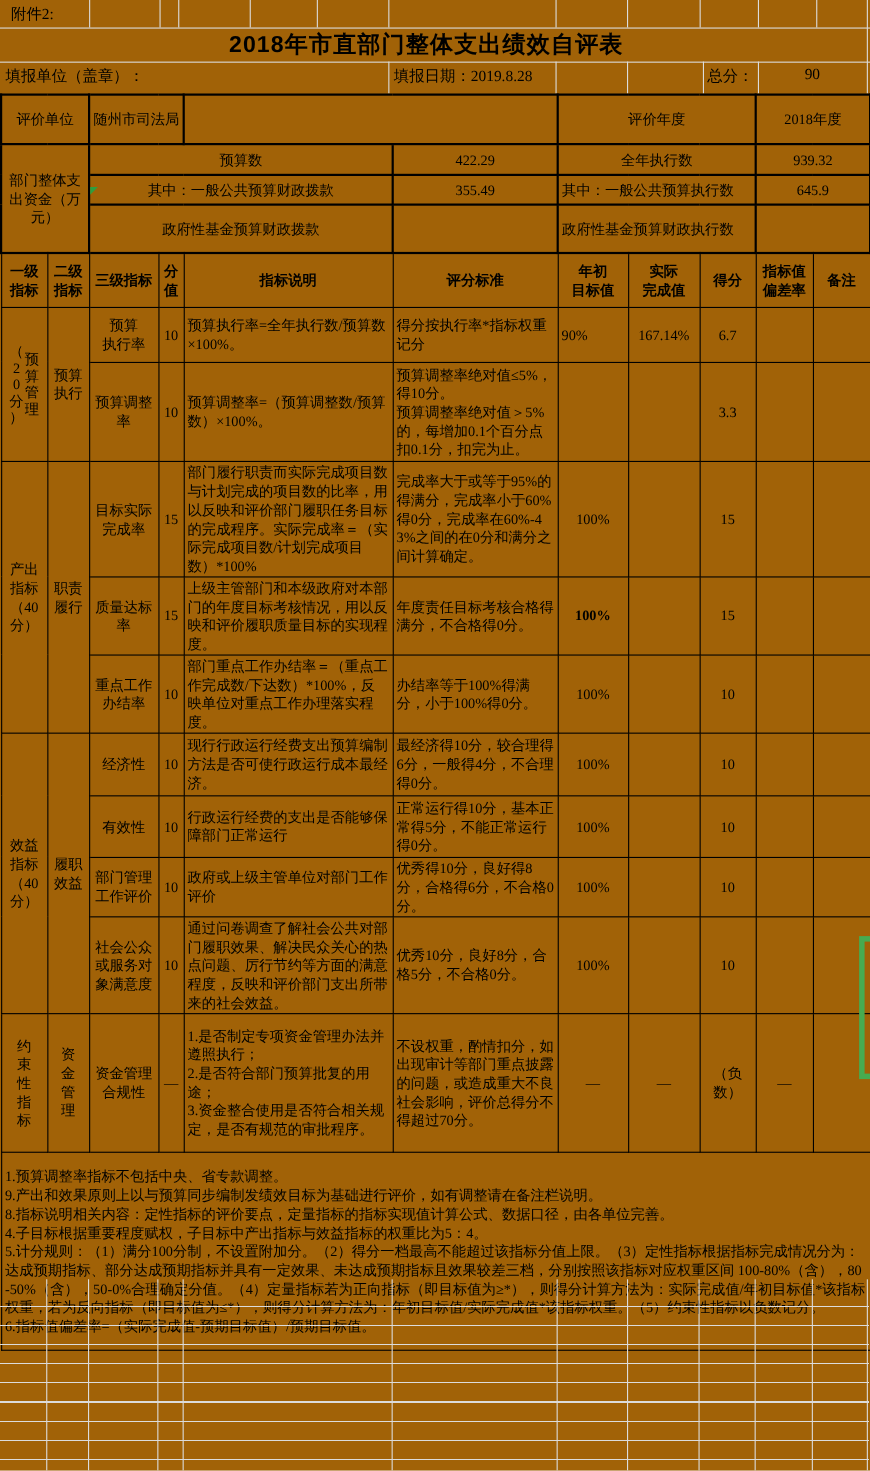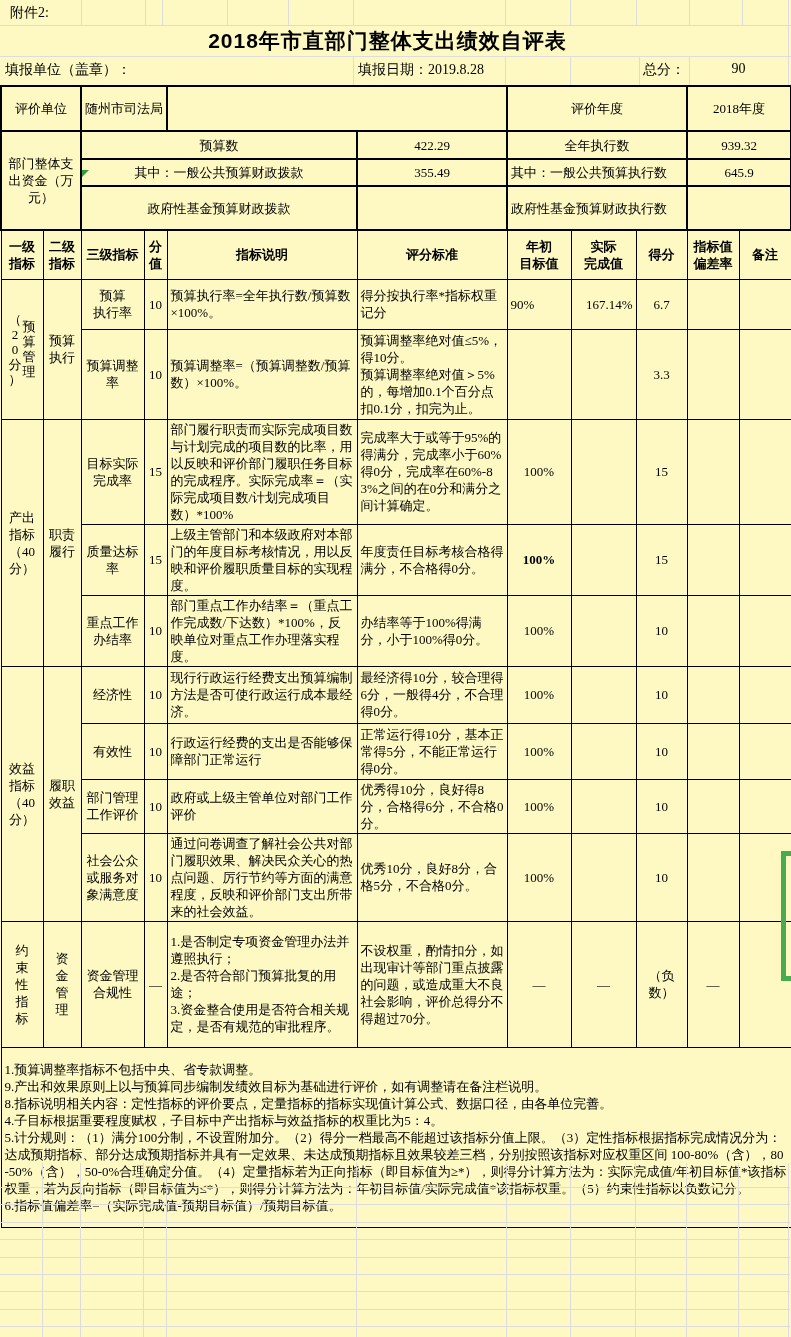--- a/index.html
+++ b/index.html
@@ -1,32 +1,32 @@
 <!DOCTYPE html>
 <html><head>
 <meta charset="utf-8">
 <style>
   html,body{margin:0;padding:0;background:#fff;}
-  #page{position:relative;width:791px;height:1337px;background:#fef9c3;overflow:hidden;
+  #page{position:relative;width:791px;height:1337px;background:#a16207;overflow:hidden;
         font-family:"Liberation Serif","DejaVu Serif",serif;color:#000;}
   .hei{font-family:"Liberation Sans","DejaVu Sans",sans-serif;font-weight:bold;}
   .vg{position:absolute;width:1px;background:#dcdcdc;}
   .hl{position:absolute;height:1px;background:#dcdcdc;left:0;width:791px;}
   #attach-cell{position:absolute;left:10px;top:4px;font-size:14px;}
   #title-cell{position:absolute;left:0;top:26px;width:775px;height:30px;line-height:30px;
               text-align:center;font-size:21px;letter-spacing:1px;}
   #fill-unit{position:absolute;left:5px;top:61px;font-size:14px;}
   #fill-date{position:absolute;left:358px;top:61px;font-size:14px;}
   #total-label{position:absolute;left:639px;top:61px;width:50px;font-size:14px;text-align:center;}
   #total-value{position:absolute;left:689px;top:61px;width:99px;font-size:14px;text-align:center;}
   #sheet{position:absolute;left:0;top:85px;width:790px;border-collapse:collapse;table-layout:fixed;}
   #sheet td{border:1px solid #000;font-size:13px;line-height:17px;padding:1px 3px;
             vertical-align:middle;overflow:hidden;word-break:break-all;}
   #sheet td.b2{border-width:2px;}
-  .ac{text-align:center;} .al{text-align:left;} .ar{text-align:right;}
+  .ac{text-align:center;} .al{text-align:left;} .ar{text-align:center;}
   .bold{font-weight:bold;}
   .pl{white-space:pre-line;}
   .hdr{font-family:"Liberation Sans","DejaVu Sans",sans-serif;font-weight:bold;text-align:center;}
   .vflex{display:flex;justify-content:center;align-items:center;gap:1px;}
   .vflex .pl{text-align:center;line-height:15px;}
   td.notes-cell{vertical-align:top;padding:4px 6px;font-size:13.5px;line-height:19.6px;word-break:break-all;}
   .note-line{margin:0;}
   #sel-border{position:absolute;left:781px;top:851px;width:20px;height:130px;
               border:5px solid #47ab50;box-sizing:border-box;}
   #err-tri{position:absolute;left:82px;top:170px;width:0;height:0;
@@ -176,21 +176,21 @@
       <td rowspan="3" class="ac pl">产出
 指标
 （40
 分）</td>
       <td rowspan="3" class="ac pl">职责
 履行</td>
       <td class="ac pl">目标实际
 完成率</td>
       <td class="ac">15</td>
       <td class="al pl">部门履行职责而实际完成项目数与计划完成的项目数的比率，用以反映和评价部门履职任务目标的完成程序。实际完成率＝（实际完成项目数/计划完成项目数）*100%</td>
-      <td class="al pl">完成率大于或等于95%的得满分，完成率小于60%得0分，完成率在60%-83%之间的在0分和满分之间计算确定。</td>
+      <td class="al pl">完成率大于或等于95%的得满分，完成率小于60%得0分，完成率在60%-43%之间的在0分和满分之间计算确定。</td>
       <td class="ac">100%</td>
       <td></td>
       <td class="ac">15</td>
       <td></td>
       <td></td>
     </tr>
     <tr style="height:70px">
       <td class="ac pl">质量达标
 率</td>
       <td class="ac">15</td>

